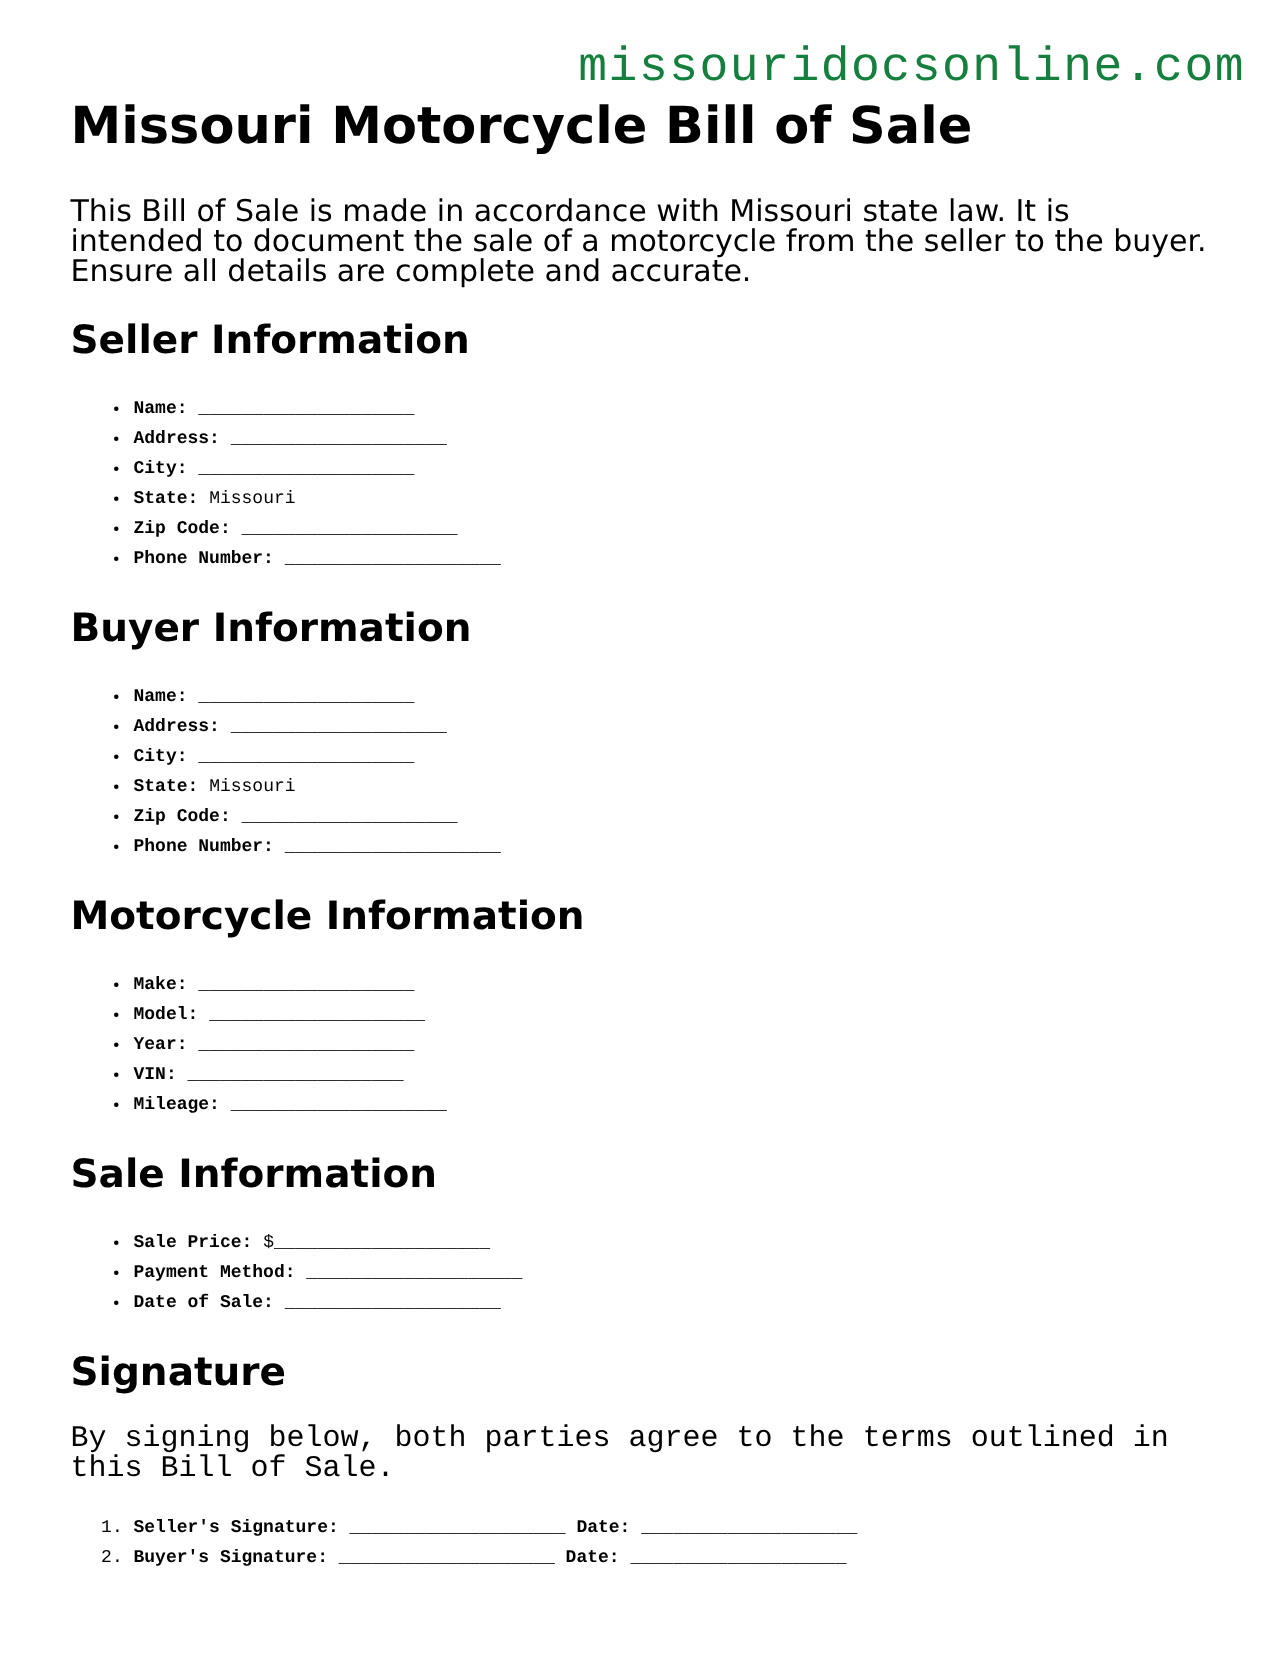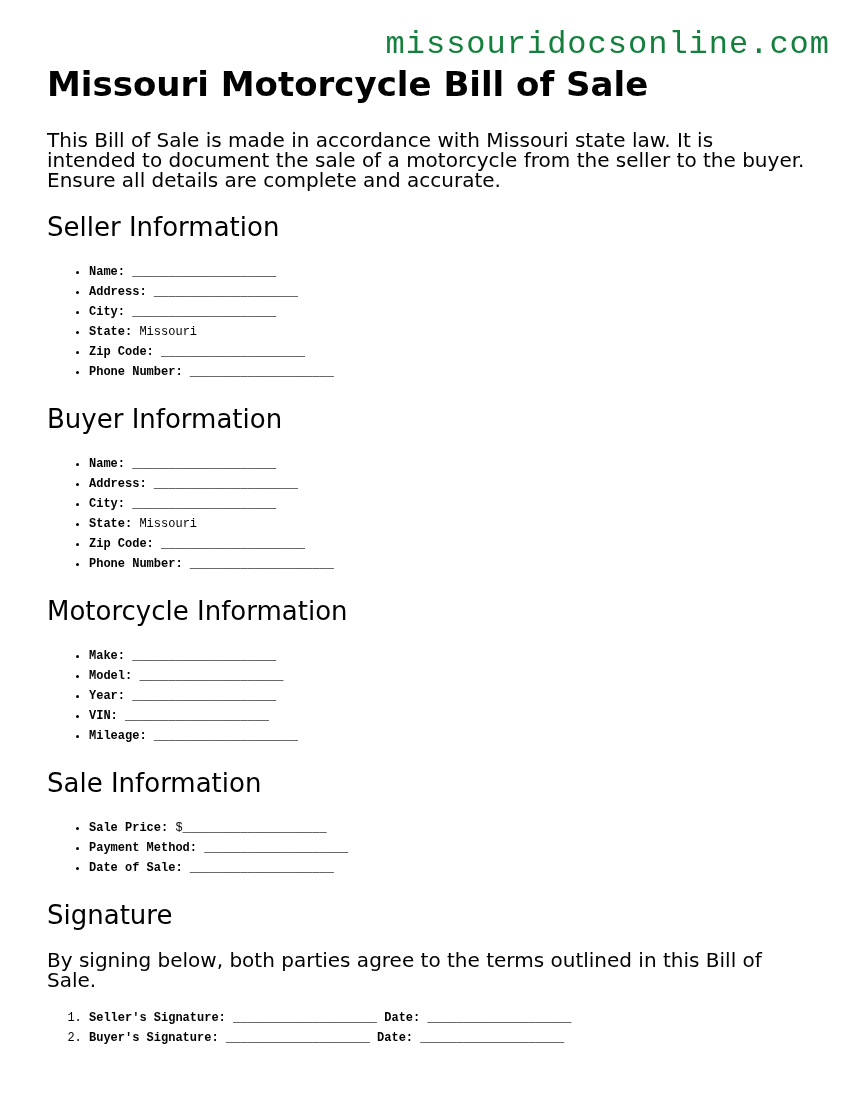--- a/index.html
+++ b/index.html
@@ -8,26 +8,26 @@
     font-family: "DejaVu Sans", sans-serif; color: #000;
   }
   .watermark {
     position: absolute; top: 26px; right: 24px;
     font-family: "Liberation Mono", monospace; font-size: 32px;
     color: #15803d; letter-spacing: 1px;
   }
   .page { position: absolute; left: 47px; top: 62px; width: 760px; }
   h1 { font-size: 34px; font-weight: bold; margin: 0 0 24px 0; line-height: 44px; }
   p { font-size: 20px; line-height: 20px; margin: 0 0 16px 0; }
-  h2 { font-size: 26px; font-weight: normal; margin: 20px 0 18px 0; line-height: 34px; }
+  h2 { font-size: 26px; font-weight: bold; margin: 20px 0 18px 0; line-height: 34px; }
   ul, ol { margin: 0 0 10px 0; padding-left: 42px; font-size: 12px; line-height: 20px; font-family: Liberation Mono, monospace; }
   ul { list-style: disc; }
   li b { font-weight: bold; }
   .intro { margin-bottom: 12px; }
-  .sig-intro { margin-top: 8px; margin-bottom: 18px; }
+  .sig-intro { margin-top: 8px; margin-bottom: 18px; font-family: Liberation Mono, monospace; }
 </style>
 </head>
 <body>
 
 <div class="watermark">missouridocsonline.com</div>
 
 <div class="page">
   <h1>Missouri Motorcycle Bill of Sale</h1>
   <p class="intro">This Bill of Sale is made in accordance with Missouri state law. It is intended to document the sale of a motorcycle from the seller to the buyer. Ensure all details are complete and accurate.</p>
 

